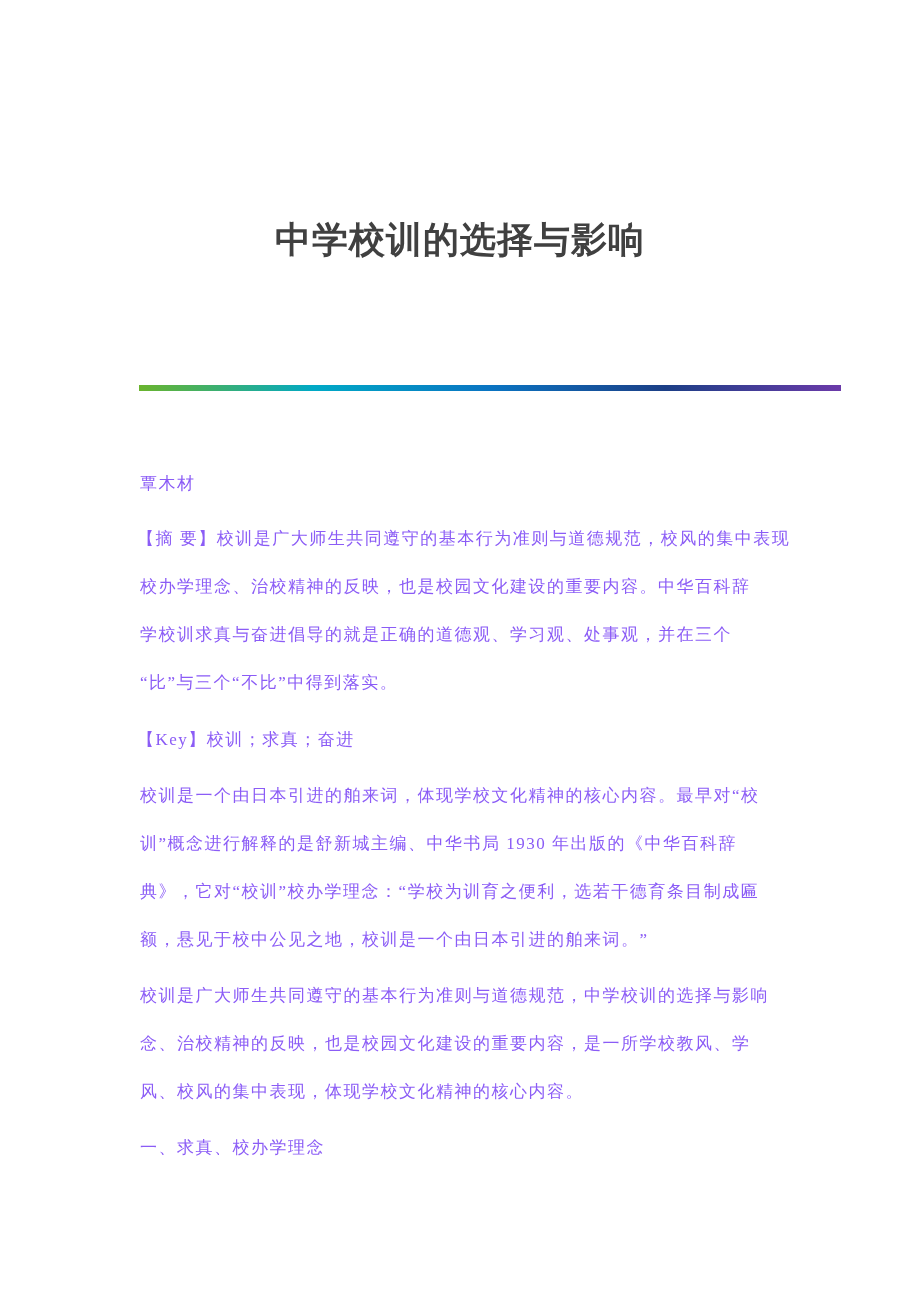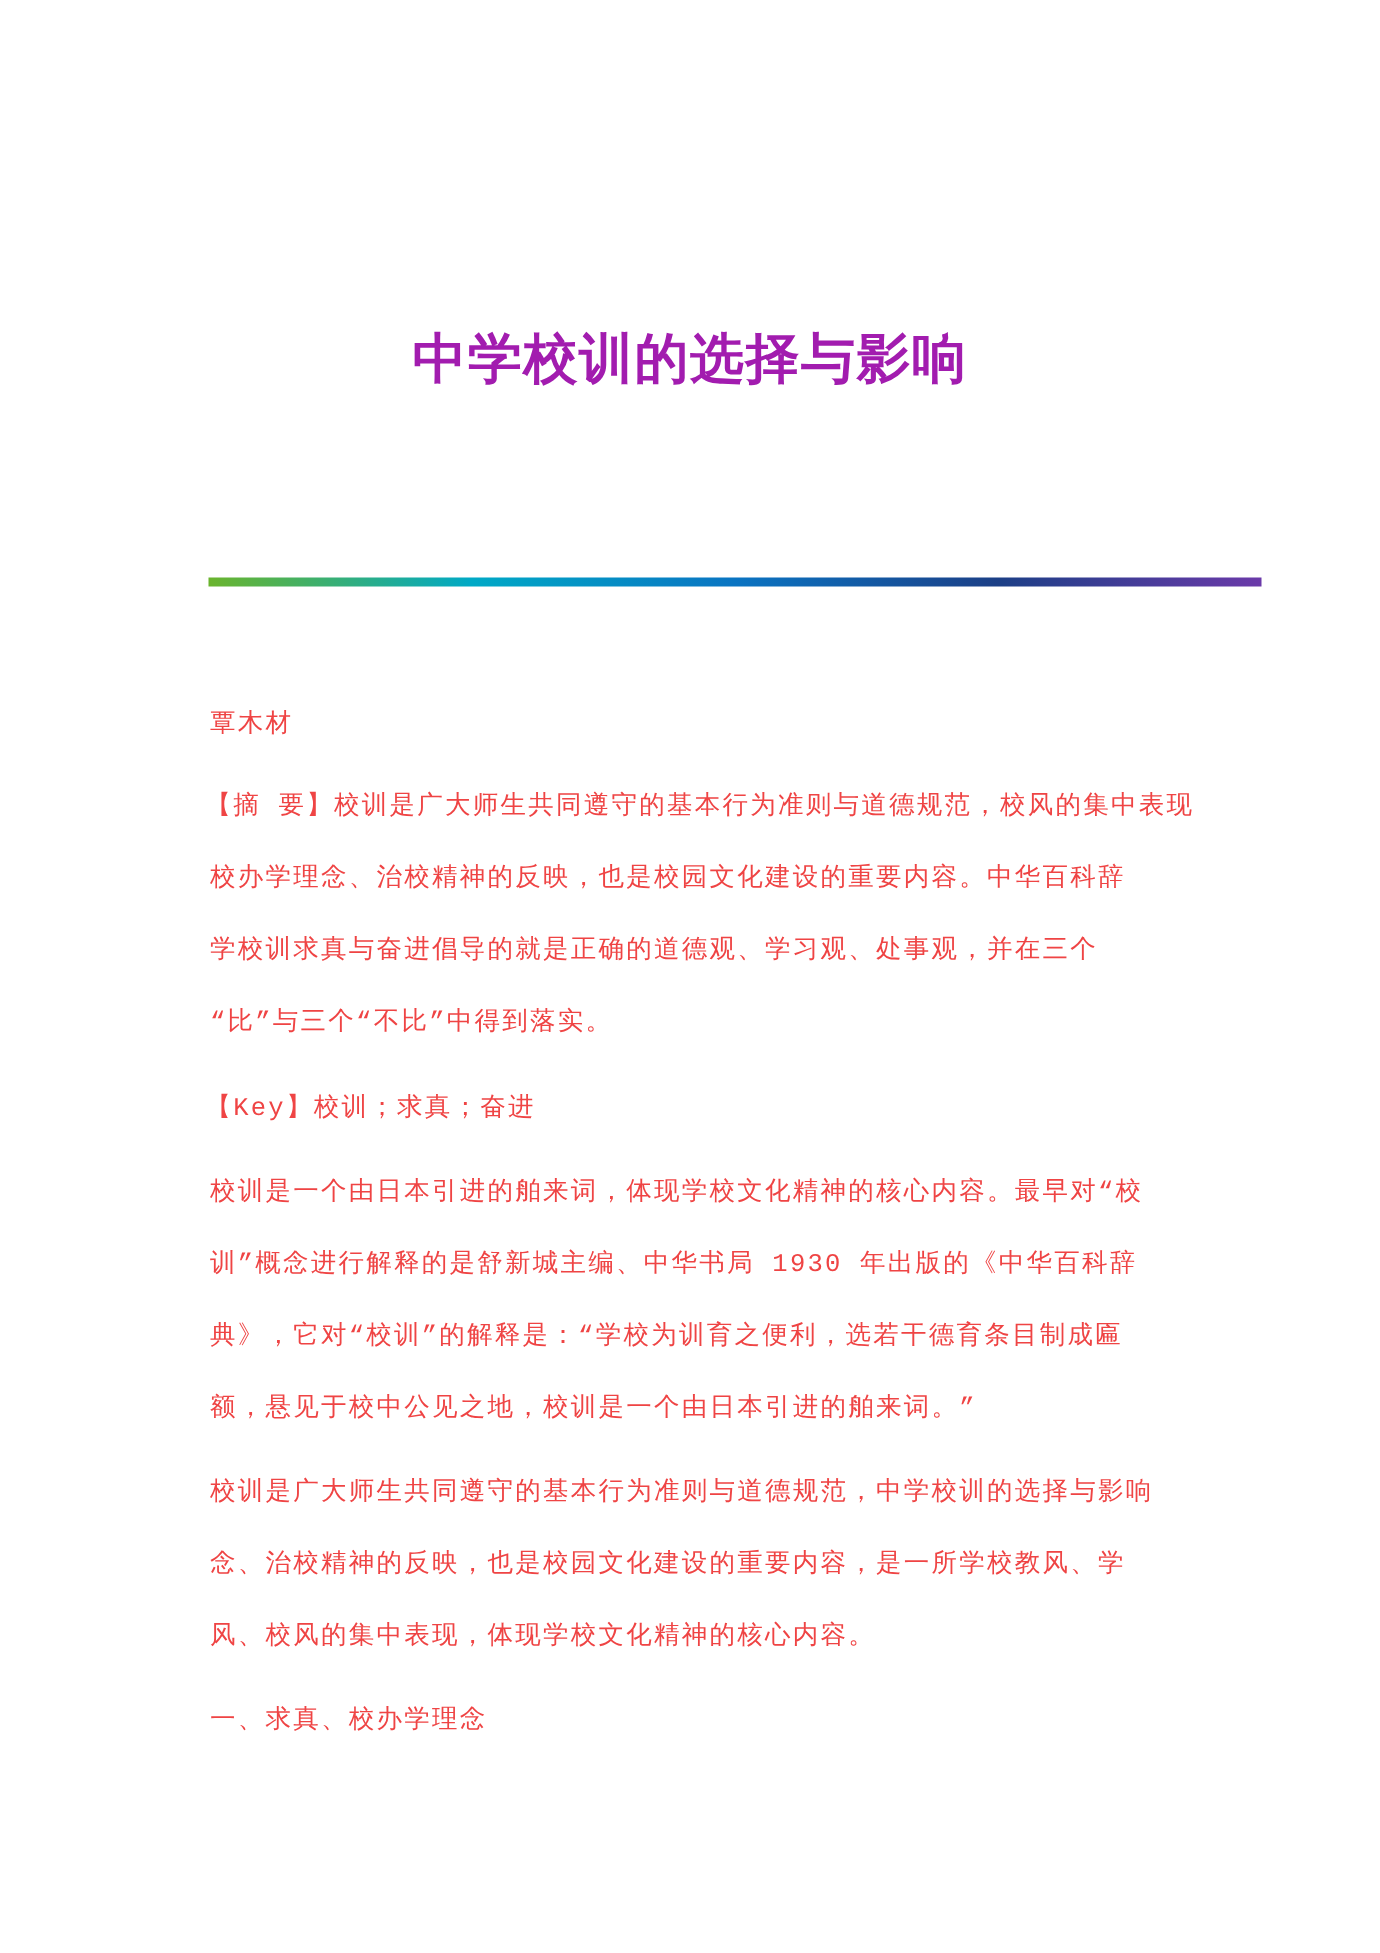--- a/index.html
+++ b/index.html
@@ -19,37 +19,37 @@
       position: absolute;
       left: 0;
       width: 920px;
       top: 214px;
       text-align: center;
       font-size: 36px;
       line-height: 52px;
       font-weight: bold;
       font-family: "DejaVu Sans", "Liberation Sans", sans-serif;
       letter-spacing: 1px;
-      color: #a21caf;
+      color: #404040;
     }
     .rule {
       position: absolute;
       left: 139px;
       top: 385px;
       width: 702px;
       height: 6px;
     }
     .line {
       font-size: 17px;
       line-height: 24px;
       height: 24px;
       white-space: nowrap;
       letter-spacing: 1.5px;
-      color: #ef4444;
-      font-family: Liberation Mono, monospace;
+      color: #8b5cf6;
+      font-family: Liberation Serif, serif;
     }
     .abs { position: absolute; left: 137px; }
   </style>
 </head>
 <body>
 
 <div>
 
   <div class="page-title">中学校训的选择与影响</div>
 
@@ -62,21 +62,21 @@
     <div class="line abs" style="left:140px; top:575px;">校办学理念、治校精神的反映，也是校园文化建设的重要内容。中华百科辞</div>
     <div class="line abs" style="left:140px; top:623px;">学校训求真与奋进倡导的就是正确的道德观、学习观、处事观，并在三个</div>
     <div class="line abs" style="left:140px; top:671px;">“比”与三个“不比”中得到落实。</div>
   </div>
 
   <div class="line abs" style="top:728px;">【Key】校训；求真；奋进</div>
 
   <div>
     <div class="line abs" style="left:140px; top:784px;">校训是一个由日本引进的舶来词，体现学校文化精神的核心内容。最早对“校</div>
     <div class="line abs" style="left:140px; top:832px;text-align:right;">训”概念进行解释的是舒新城主编、中华书局 1930 年出版的《中华百科辞</div>
-    <div class="line abs" style="left:140px; top:880px;">典》，它对“校训”的解释是：“学校为训育之便利，选若干德育条目制成匾</div>
+    <div class="line abs" style="left:140px; top:880px;">典》，它对“校训”校办学理念：“学校为训育之便利，选若干德育条目制成匾</div>
     <div class="line abs" style="left:140px; top:928px;">额，悬见于校中公见之地，校训是一个由日本引进的舶来词。”</div>
   </div>
 
   <div>
     <div class="line abs" style="left:140px; top:984px;">校训是广大师生共同遵守的基本行为准则与道德规范，中学校训的选择与影响</div>
     <div class="line abs" style="left:140px; top:1032px;">念、治校精神的反映，也是校园文化建设的重要内容，是一所学校教风、学</div>
     <div class="line abs" style="left:140px; top:1080px;">风、校风的集中表现，体现学校文化精神的核心内容。</div>
   </div>
 
   <div class="line abs" style="left:140px; top:1136px;">一、求真、校办学理念</div>

